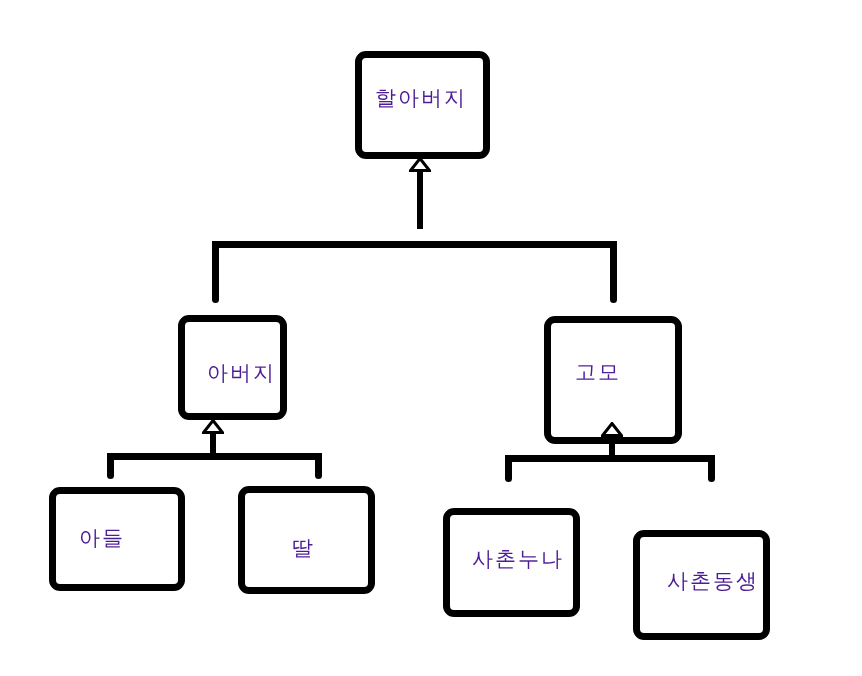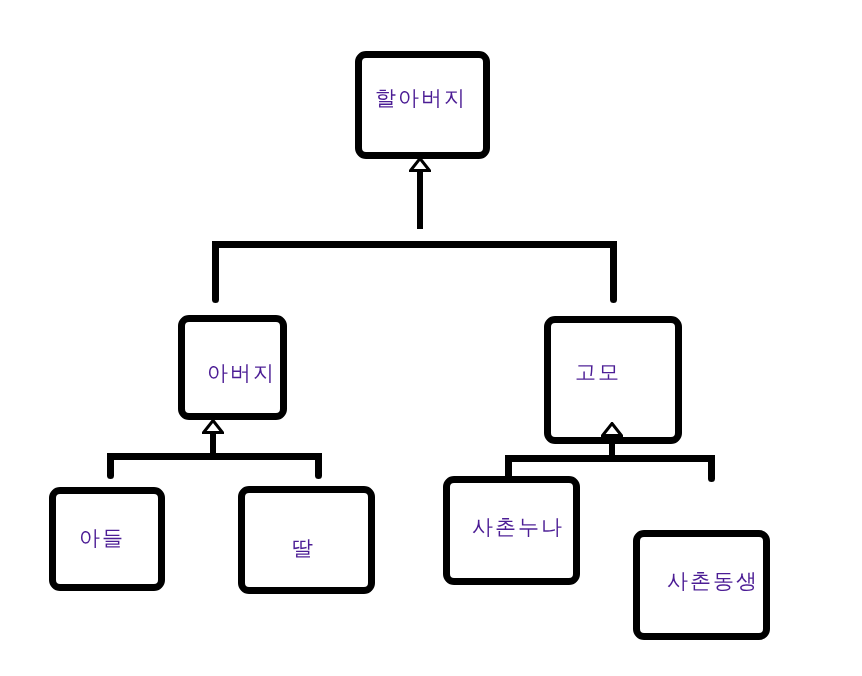--- a/index.html
+++ b/index.html
@@ -30,25 +30,25 @@
     color: #4c1d95;
     letter-spacing: 2px;
     white-space: nowrap;
   }
   .node--grandfather { left: 355px; top: 51px;  width: 135px; height: 108px; }
   .node--grandfather .label { left: 13px; top: 27px; }
   .node--father      { left: 149px; top: 315px; width: 109px; height: 105px; margin-left: 29px; }
   .node--father .label { left: 22px; top: 38px; }
   .node--aunt        { left: 544px; top: 316px; width: 138px; height: 128px; }
   .node--aunt .label { left: 24px; top: 36px; }
-  .node--son         { left: 49px;  top: 487px; width: 116px; height: 104px; padding-left: 16px; }
+  .node--son         { left: 49px;  top: 487px; width: 136px; height: 104px; padding-left: 16px; }
   .node--son .label  { left: 23px; top: 31px; }
   .node--daughter    { left: 238px; top: 486px; width: 137px; height: 108px; }
   .node--daughter .label { left: 47px; top: 42px; }
-  .node--cousin1     { left: 443px; top: 476px; width: 137px; height: 109px; }
+  .node--cousin1     { left: 443px; top: 508px; width: 137px; height: 109px; }
   .node--cousin1 .label { left: 22px; top: 31px; }
   .node--cousin2     { left: 633px; top: 490px; width: 137px; height: 110px; margin-top: 40px; }
   .node--cousin2 .label { left: 27px; top: 31px; }
 
   
   .line {
     position: absolute;
     background: #000000;
   }
   .stub { border-radius: 4px; }

